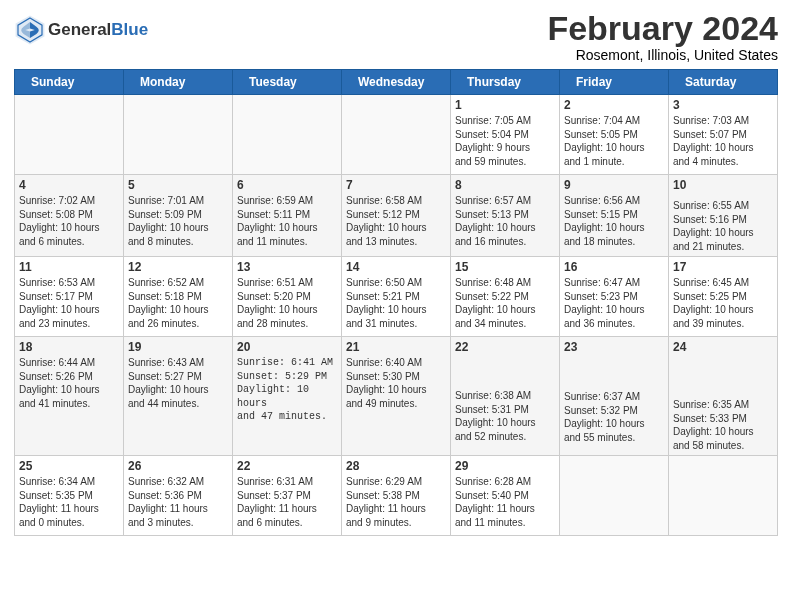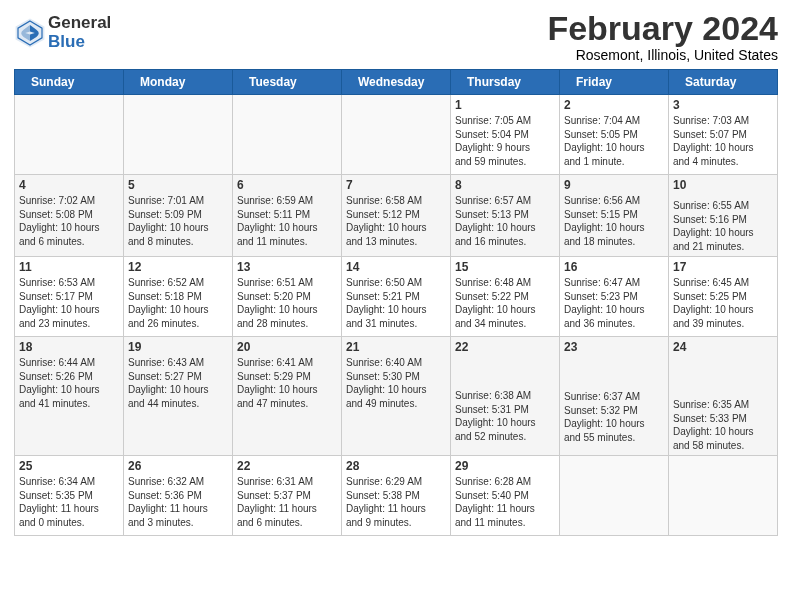--- a/index.html
+++ b/index.html
@@ -20,21 +20,21 @@
       align-items: flex-start;
       margin-bottom: 6px;
     }
     .logo {
       display: flex;
       align-items: center;
       margin-top: 4px;
     }
     .logo-text {
       display: flex;
-      flex-direction: column;
+      flex-direction: row;
       line-height: 1.1;
     }
     .logo-general {
       font-size: 17px;
       font-weight: bold;
       color: #333;
     }
     .logo-blue {
       font-size: 17px;
       font-weight: bold;
@@ -275,21 +275,21 @@
           </td>
           <td>
             <span class="day-number">19</span>
             <div class="day-info" style="white-space: pre-line;">Sunrise: 6:43 AM
 Sunset: 5:27 PM
 Daylight: 10 hours
 and 44 minutes.</div>
           </td>
           <td>
             <span class="day-number">20</span>
-            <div class="day-info" style="white-space: pre-line;">Sunrise: 6:41 AM
+            <div class="day-info" style="white-space: pre-line; font-family: Liberation Mono, monospace;">Sunrise: 6:41 AM
 Sunset: 5:29 PM
 Daylight: 10 hours
 and 47 minutes.</div>
           </td>
           <td>
             <span class="day-number">21</span>
             <div class="day-info" style="white-space: pre-line;">Sunrise: 6:40 AM
 Sunset: 5:30 PM
 Daylight: 10 hours
 and 49 minutes.</div>

